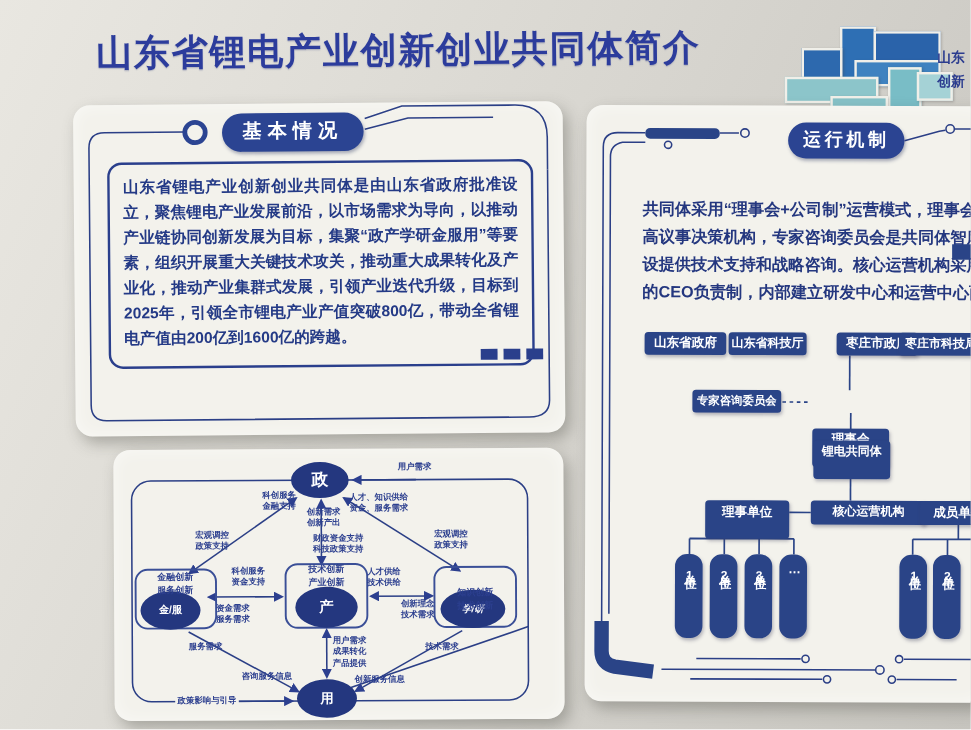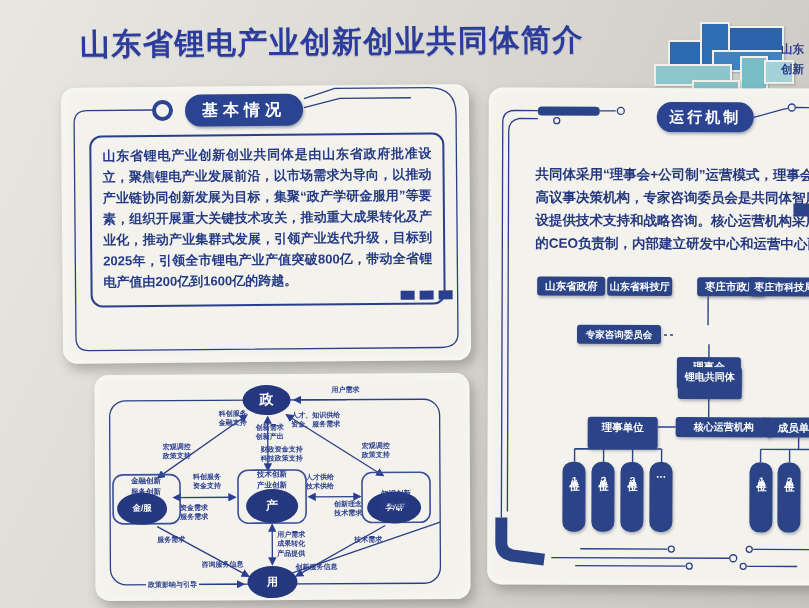--- a/index.html
+++ b/index.html
@@ -201,21 +201,21 @@
     <div class="mline" style="top:101px;">高议事决策机构，专家咨询委员会是共同体智库</div>
     <div class="mline" style="top:124px;">设提供技术支持和战略咨询。核心运营机构采用</div>
     <div class="mline" style="top:147px;">的CEO负责制，内部建立研发中心和运营中心两</div>
     <div class="mblock"></div>
 
     <div class="ob" style="left:49px;top:189px;width:68px;height:19px;line-height:19px;font-size:10.5px;">山东省政府</div>
     <div class="ob" style="left:119px;top:189px;width:65px;height:19px;line-height:19px;font-size:10px;">山东省科技厅</div>
     <div class="ob" style="left:186px;top:189px;width:68px;height:19px;line-height:19px;font-size:10.5px;margin-left:23px;">枣庄市政府</div>
     <div class="ob" style="left:261px;top:189px;width:70px;height:19px;line-height:19px;font-size:10px;">枣庄市科技局</div>
 
-    <div class="ob" style="left:89px;top:237px;width:84px;height:19px;line-height:19px;font-size:9.5px;">专家咨询委员会</div>
+    <div class="ob" style="left:89px;top:237px;width:74px;height:19px;line-height:19px;font-size:9.5px;">专家咨询委员会</div>
     <div class="ob" style="left:189px;top:237px;width:64px;height:32px;line-height:19px;font-size:10.5px;margin-top:32px;">理事会</div>
     <div class="ob" style="left:190px;top:279px;width:64px;height:32px;line-height:19px;font-size:10px;">锂电共同体</div>
 
     <div class="ob" style="left:100px;top:329px;width:70px;height:32px;line-height:20px;font-size:10.5px;">理事单位</div>
     <div class="ob" style="left:188px;top:329px;width:96px;height:20px;line-height:20px;font-size:10px;">核心运营机构</div>
     <div class="ob" style="left:279px;top:329px;width:64px;height:20px;line-height:20px;font-size:10.5px;">成员单位</div>
 
     <div class="pill" style="left:75px;top:374px;">
         <span>单位1</span>
       </div>

